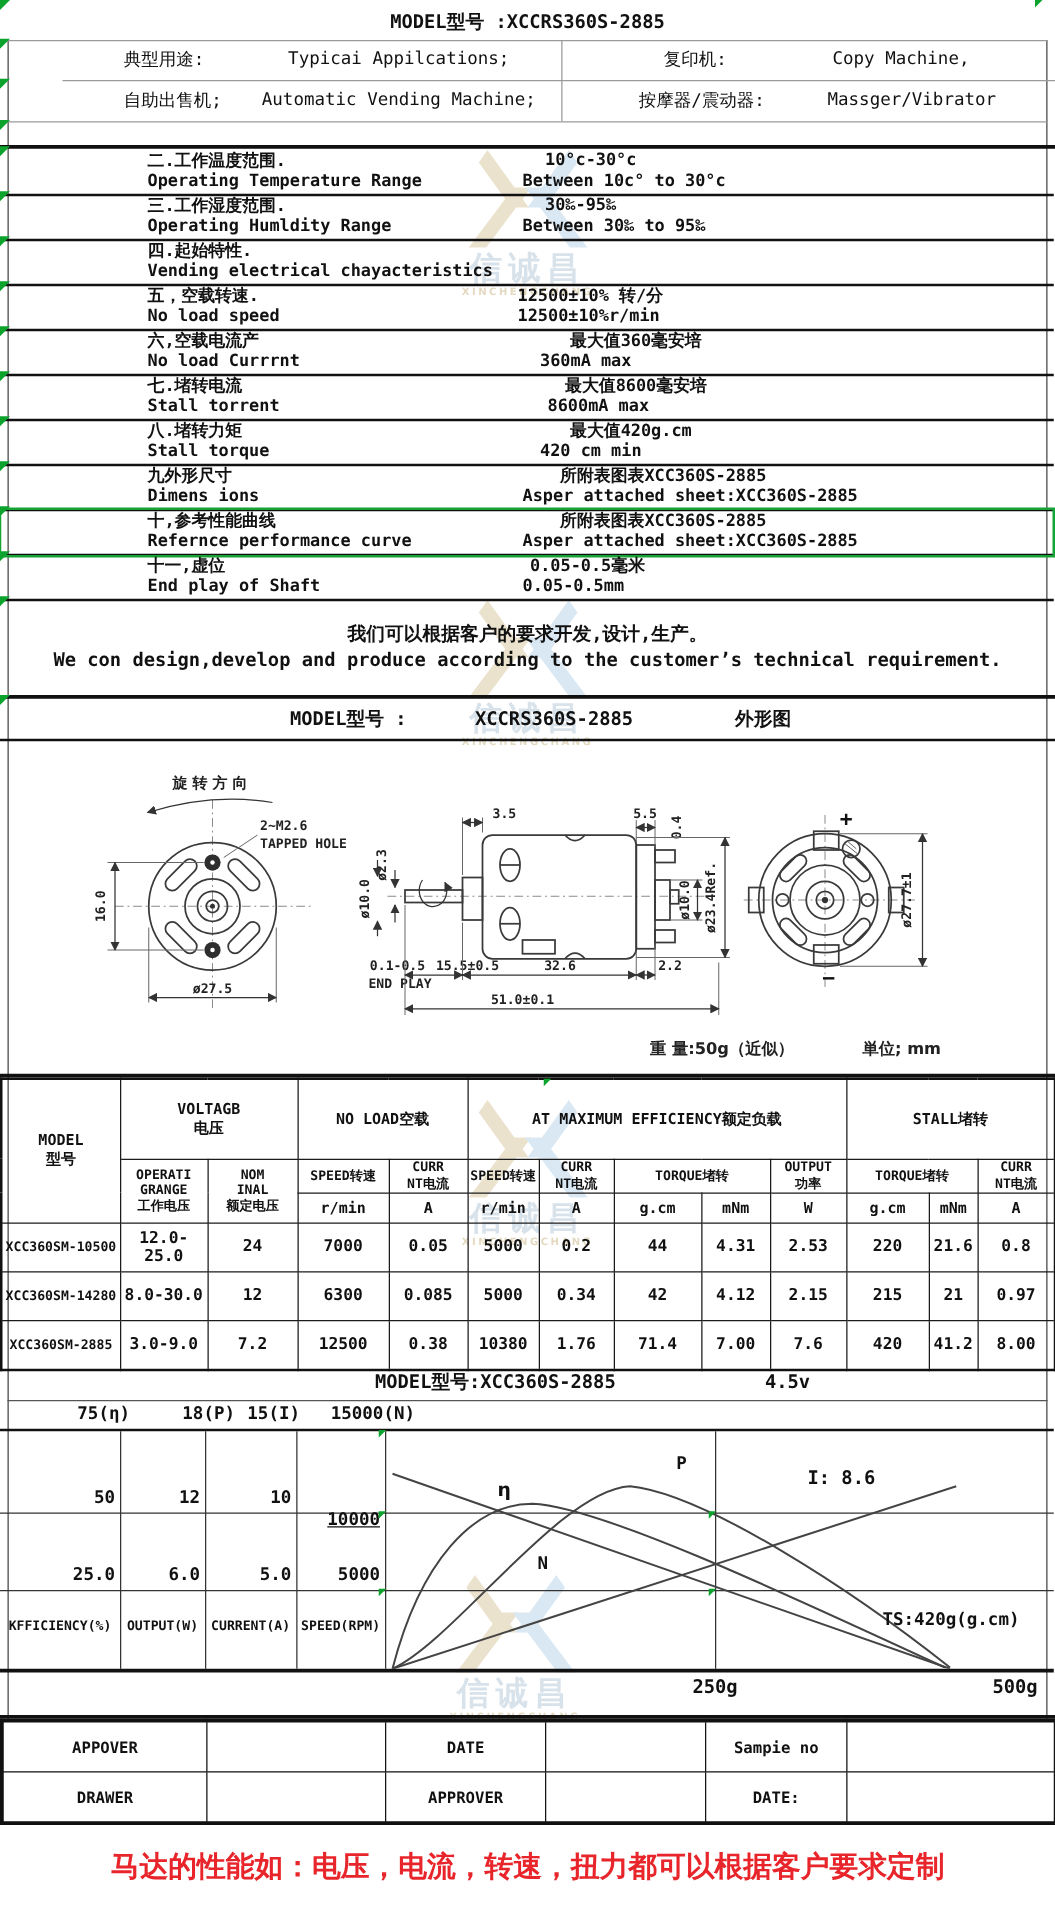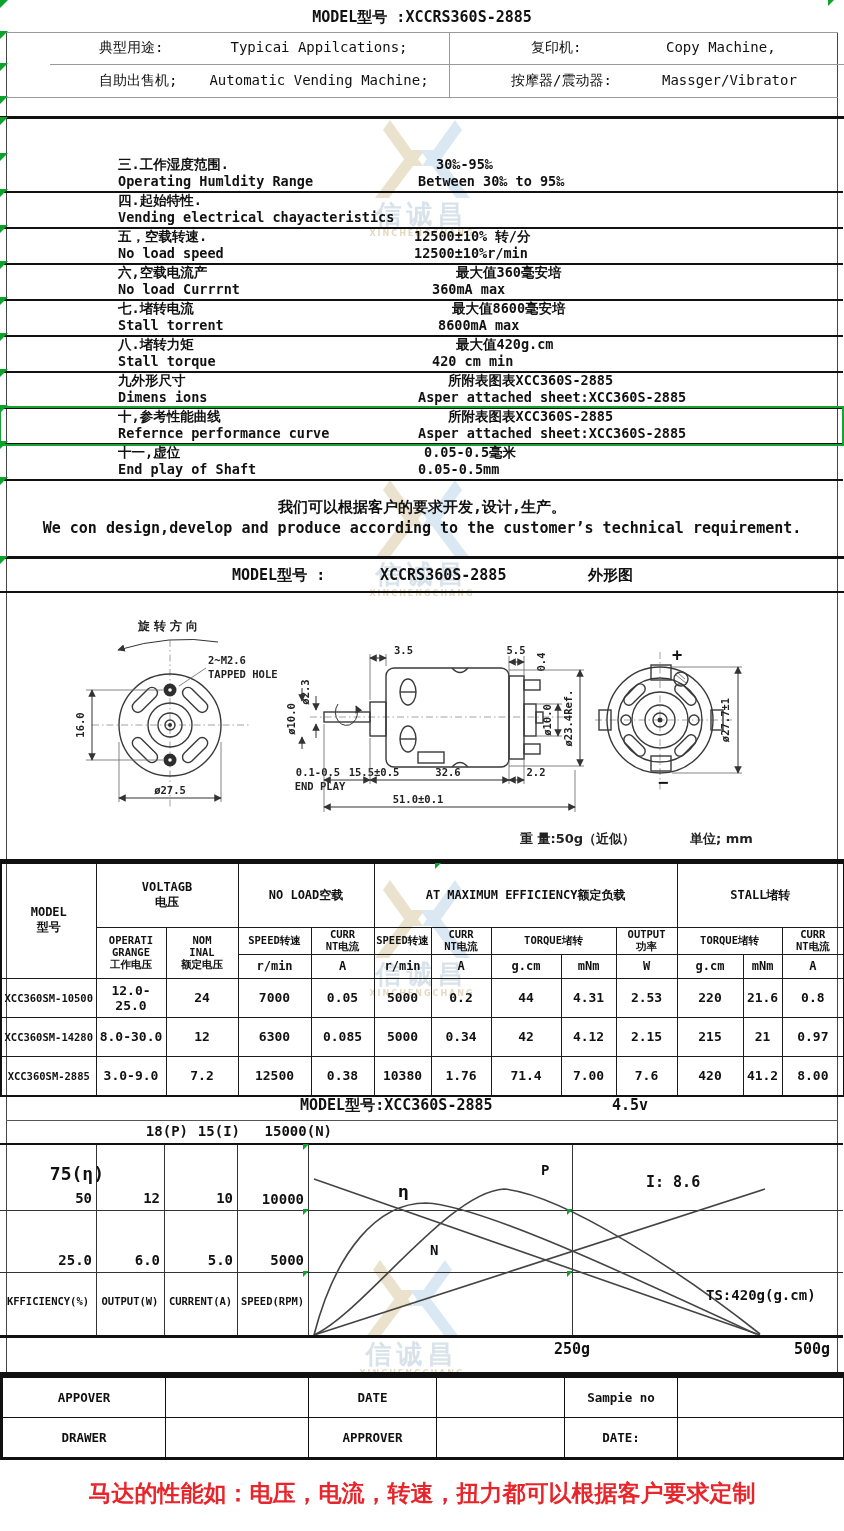--- a/index.html
+++ b/index.html
@@ -101,20 +101,26 @@
     <div class="abs" style="left:487px;top:7px;">复印机:</div>
     <div class="abs" style="left:622px;top:7px;">Copy Machine,</div>
     <div class="abs" style="left:55px;top:40px;">自助出售机;</div>
     <div class="abs ctr" style="left:150px;top:40px;width:250px;">Automatic Vending Machine;</div>
     <div class="abs" style="left:467px;top:40px;">按摩器/震动器:</div>
     <div class="abs" style="left:618px;top:40px;">Massger/Vibrator</div>
   </div>
   <div class="line-gray" style="left:6px;top:97px;width:832px;height:1px;"></div>
   <div class="line-h" style="left:0;top:116px;width:844px;height:3px;"></div>
 
+  <div class="spec-row" style="top:119px;">
+    <div class="cn">二.工作温度范围.</div>
+    <div class="en">Operating Temperature Range</div>
+    <div class="v1">10°c-30°c</div>
+    <div class="v2">Between 10c° to 30°c</div>
+  </div>
   <div class="spec-row" style="top:155px;">
     <div class="cn">三.工作湿度范围.</div>
     <div class="en">Operating Humldity Range</div>
     <div class="v1">30‰-95‰</div>
     <div class="v2">Between 30‰ to 95‰</div>
   </div>
   <div class="spec-row" style="top:191px;">
     <div class="cn">四.起始特性.</div>
     <div class="en">Vending electrical chayacteristics</div>
   </div>
@@ -427,38 +433,38 @@
       <td>8.00</td>
     </tr>
   </tbody>
     </table>
 
   <div class="abs" style="left:0;top:1090px;width:844px;height:285px;">
     <div class="abs b" style="left:300px;top:6px;font-size:15px;">MODEL型号:XCC360S-2885</div>
     <div class="abs b" style="left:612px;top:6px;font-size:15px;">4.5v</div>
     <div class="line-gray" style="left:6px;top:30px;width:832px;height:1px;background:#555;"></div>
 
-    <div class="abs b rt" style="left:44px;top:33px;width:60px;font-size:18px;margin-top:40px;">75(η)</div>
+    <div class="abs b rt" style="left:44px;top:33px;width:60px;font-size:14px;">75(η)</div>
     <div class="abs b rt" style="left:138px;top:33px;width:50px;font-size:14px;">18(P)</div>
     <div class="abs b rt" style="left:190px;top:33px;width:50px;font-size:14px;">15(I)</div>
     <div class="abs b rt" style="left:252px;top:33px;width:80px;font-size:14px;">15000(N)</div>
 
     <div class="abs" style="left:0;top:53px;width:843px;height:190px;border-top:2px solid #111;border-bottom:3px solid #111;">
       <div class="chart-v" style="left:96px;"></div>
       <div class="chart-v" style="left:164px;"></div>
       <div class="chart-v" style="left:237px;"></div>
       <div class="chart-v" style="left:308px;"></div>
       <div class="chart-v" style="left:572px;"></div>
       <div class="chart-grid" style="top:65px;"></div>
       <div class="chart-grid" style="top:127px;"></div>
 
       <div class="scale-lb" style="left:32px;top:45px;width:60px;">50</div>
       <div class="scale-lb" style="left:100px;top:45px;width:60px;">12</div>
       <div class="scale-lb" style="left:173px;top:45px;width:60px;">10</div>
-      <div class="scale-lb" style="left:244px;top:46px;width:60px;">10000</div>
+      <div class="scale-lb" style="left:244px;top:63px;width:60px;text-decoration:underline;">10000</div>
 
       <div class="scale-lb" style="left:32px;top:107px;width:60px;">25.0</div>
       <div class="scale-lb" style="left:100px;top:107px;width:60px;">6.0</div>
       <div class="scale-lb" style="left:173px;top:107px;width:60px;">5.0</div>
       <div class="scale-lb" style="left:244px;top:107px;width:60px;">5000</div>
 
       <div class="axis-nm" style="left:0;top:145px;width:96px;">KFFICIENCY(%)</div>
       <div class="axis-nm" style="left:96px;top:145px;width:68px;">OUTPUT(W)</div>
       <div class="axis-nm" style="left:164px;top:145px;width:73px;">CURRENT(A)</div>
       <div class="axis-nm" style="left:237px;top:145px;width:71px;">SPEED(RPM)</div>

